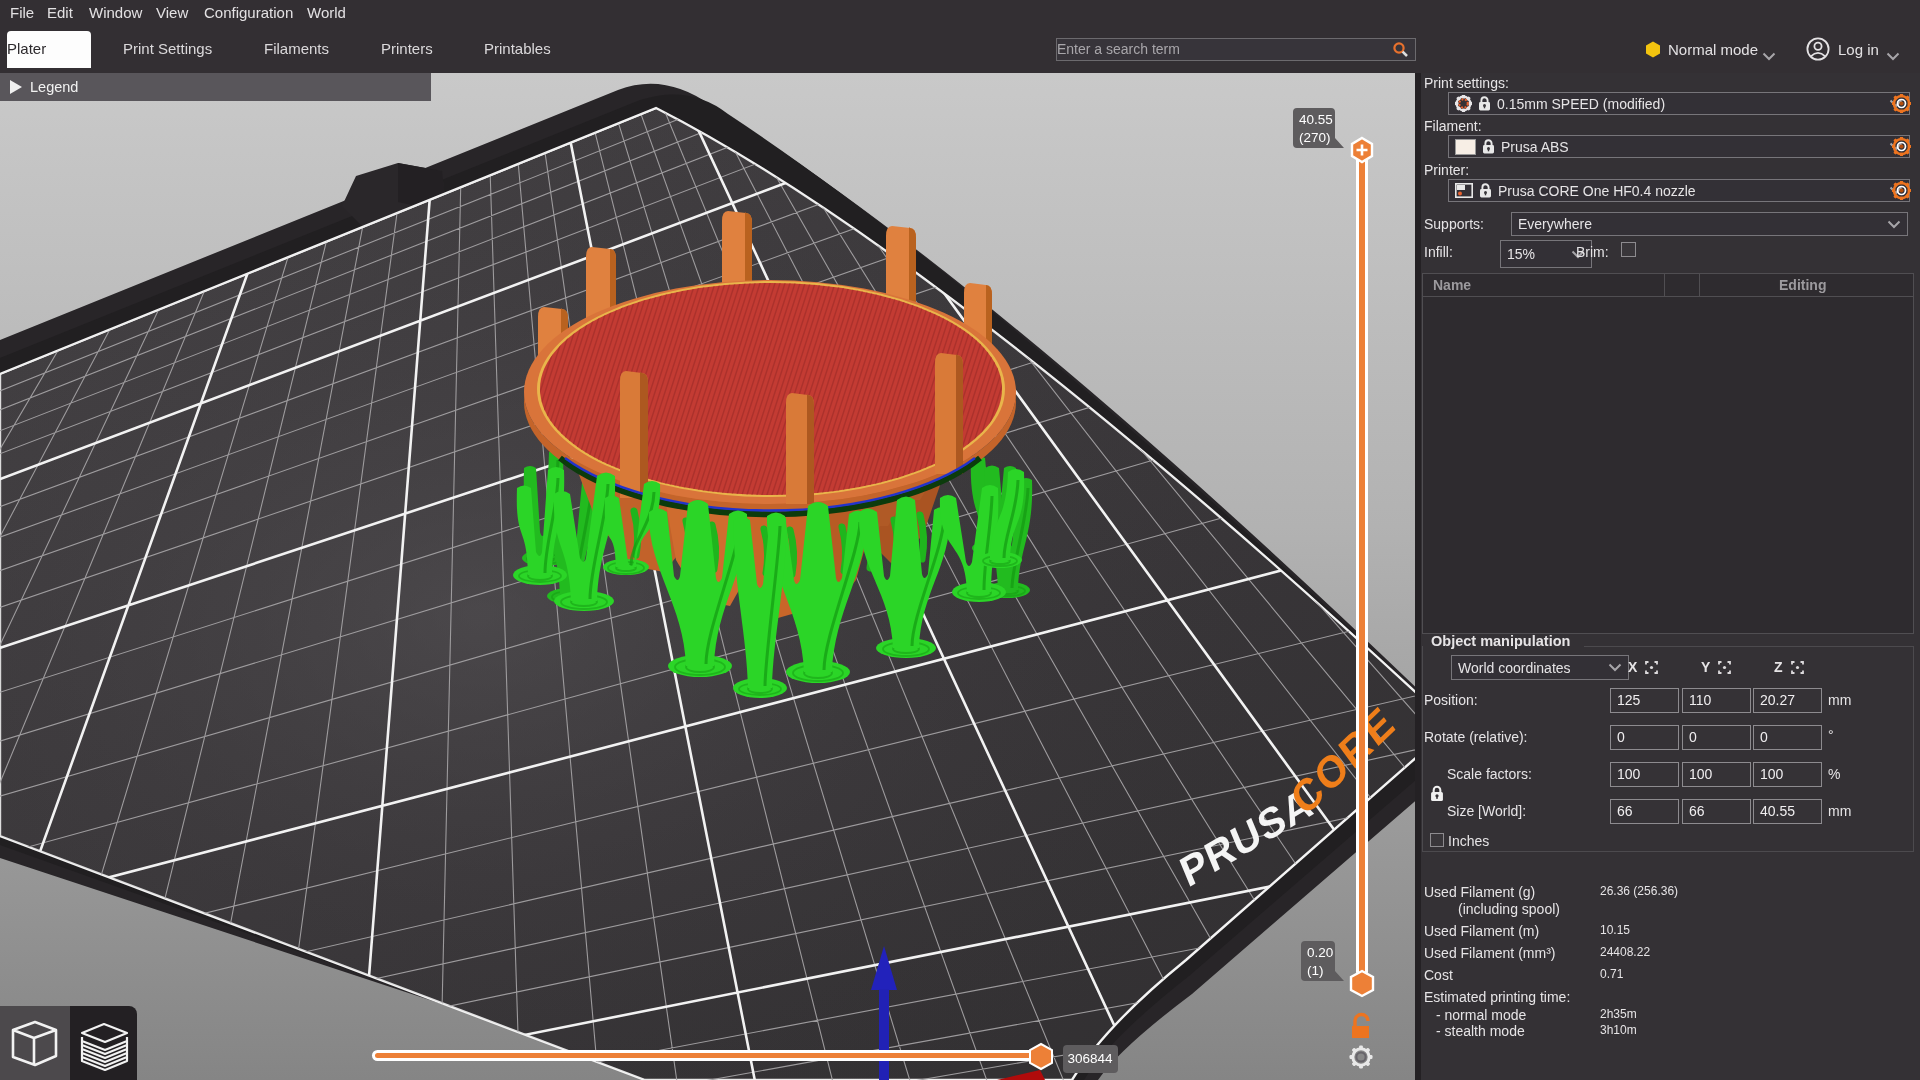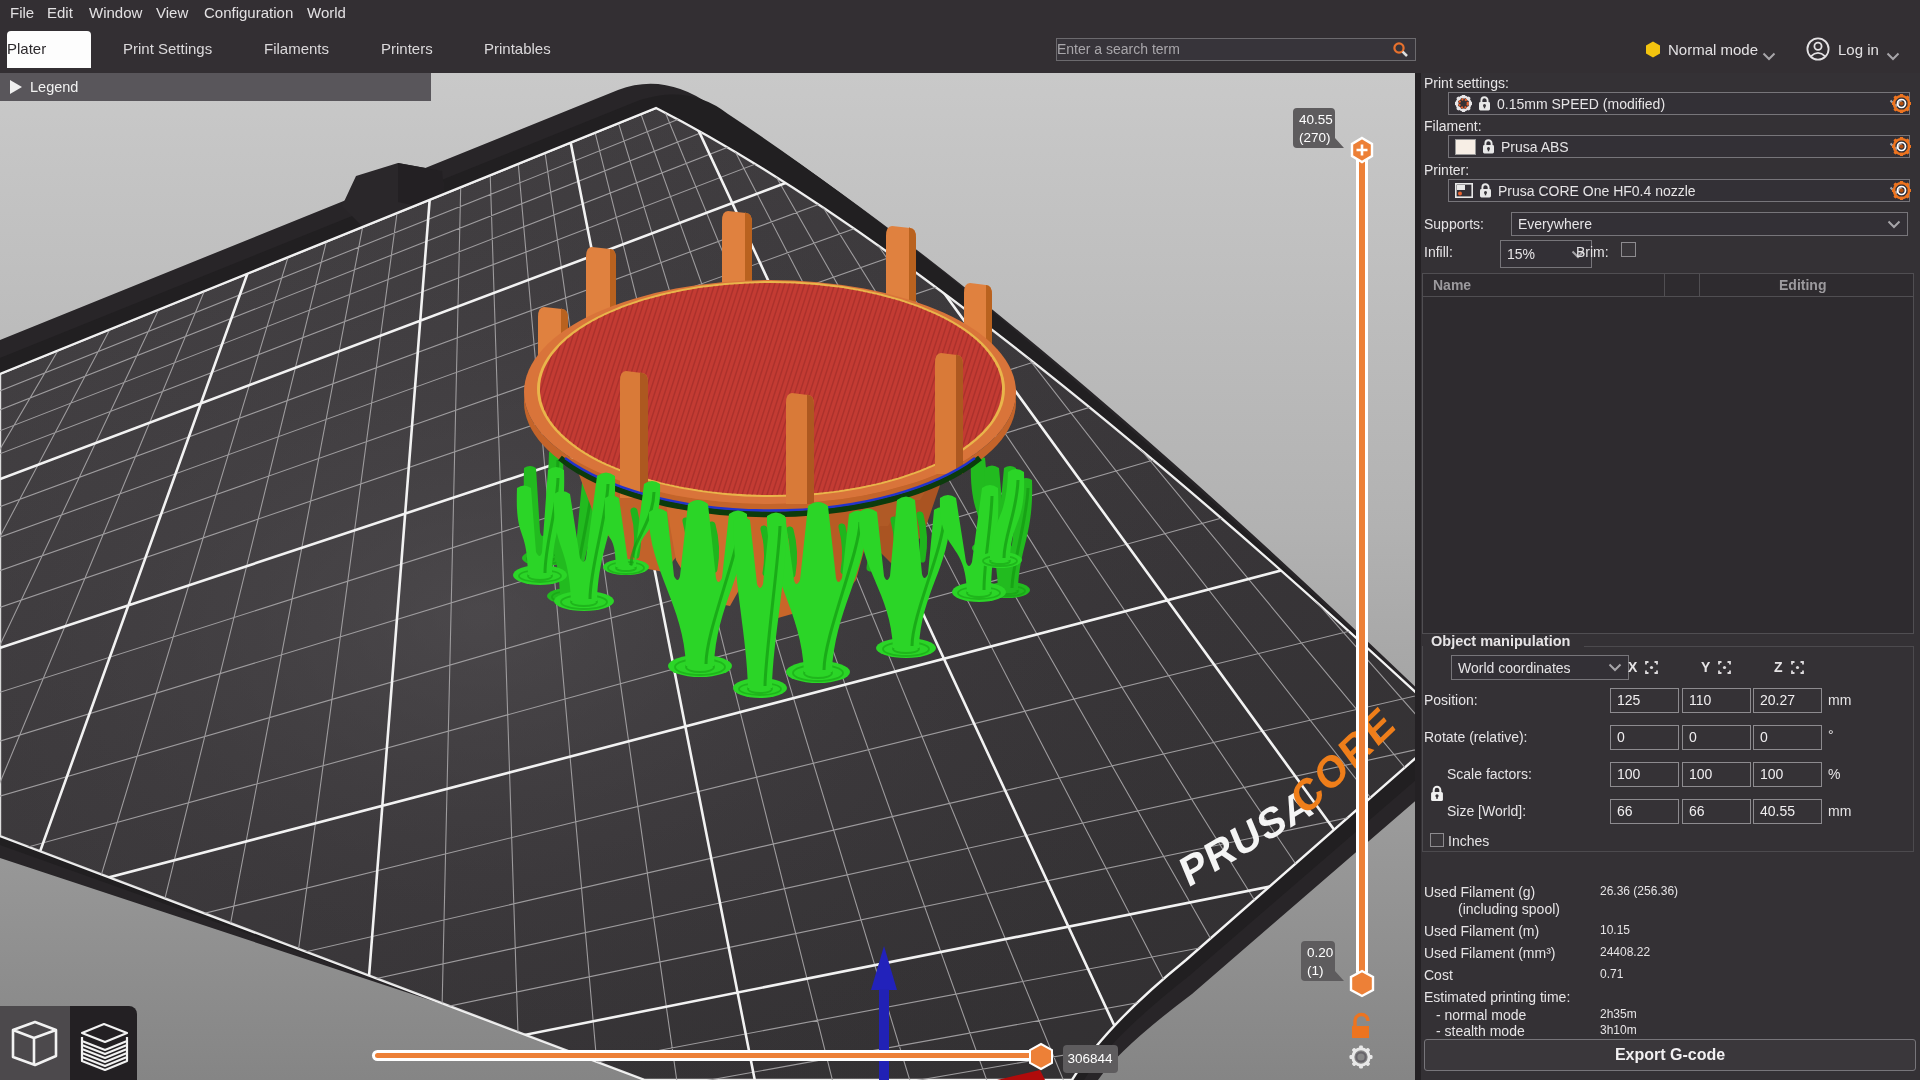--- a/index.html
+++ b/index.html
@@ -500,13 +500,12 @@
     <div class="sval" style="top:850px">10.15</div>
  <div class="srow" style="top:872px">Used Filament (mm³)</div>
     <div class="sval" style="top:872px">24408.22</div>
  <div class="srow" style="top:894px">Cost</div>
     <div class="sval" style="top:894px">0.71</div>
  <div class="srow" style="top:916px">Estimated printing time:</div>
  <div class="srow" style="left:15px;top:934px">- normal mode</div>
     <div class="sval" style="top:934px">2h35m</div>
  <div class="srow" style="left:15px;top:950px">- stealth mode</div>
     <div class="sval" style="top:950px">3h10m</div>
- <div class="abs" style="left:3px;top:966px;width:492px;height:32px;background:#3a373b;border:1px solid #77757a;border-radius:3px;text-align:center;font-weight:bold;font-size:16px;line-height:30px;color:#f2f0f2">Export G-code</div>
 </div>
 </body></html>

